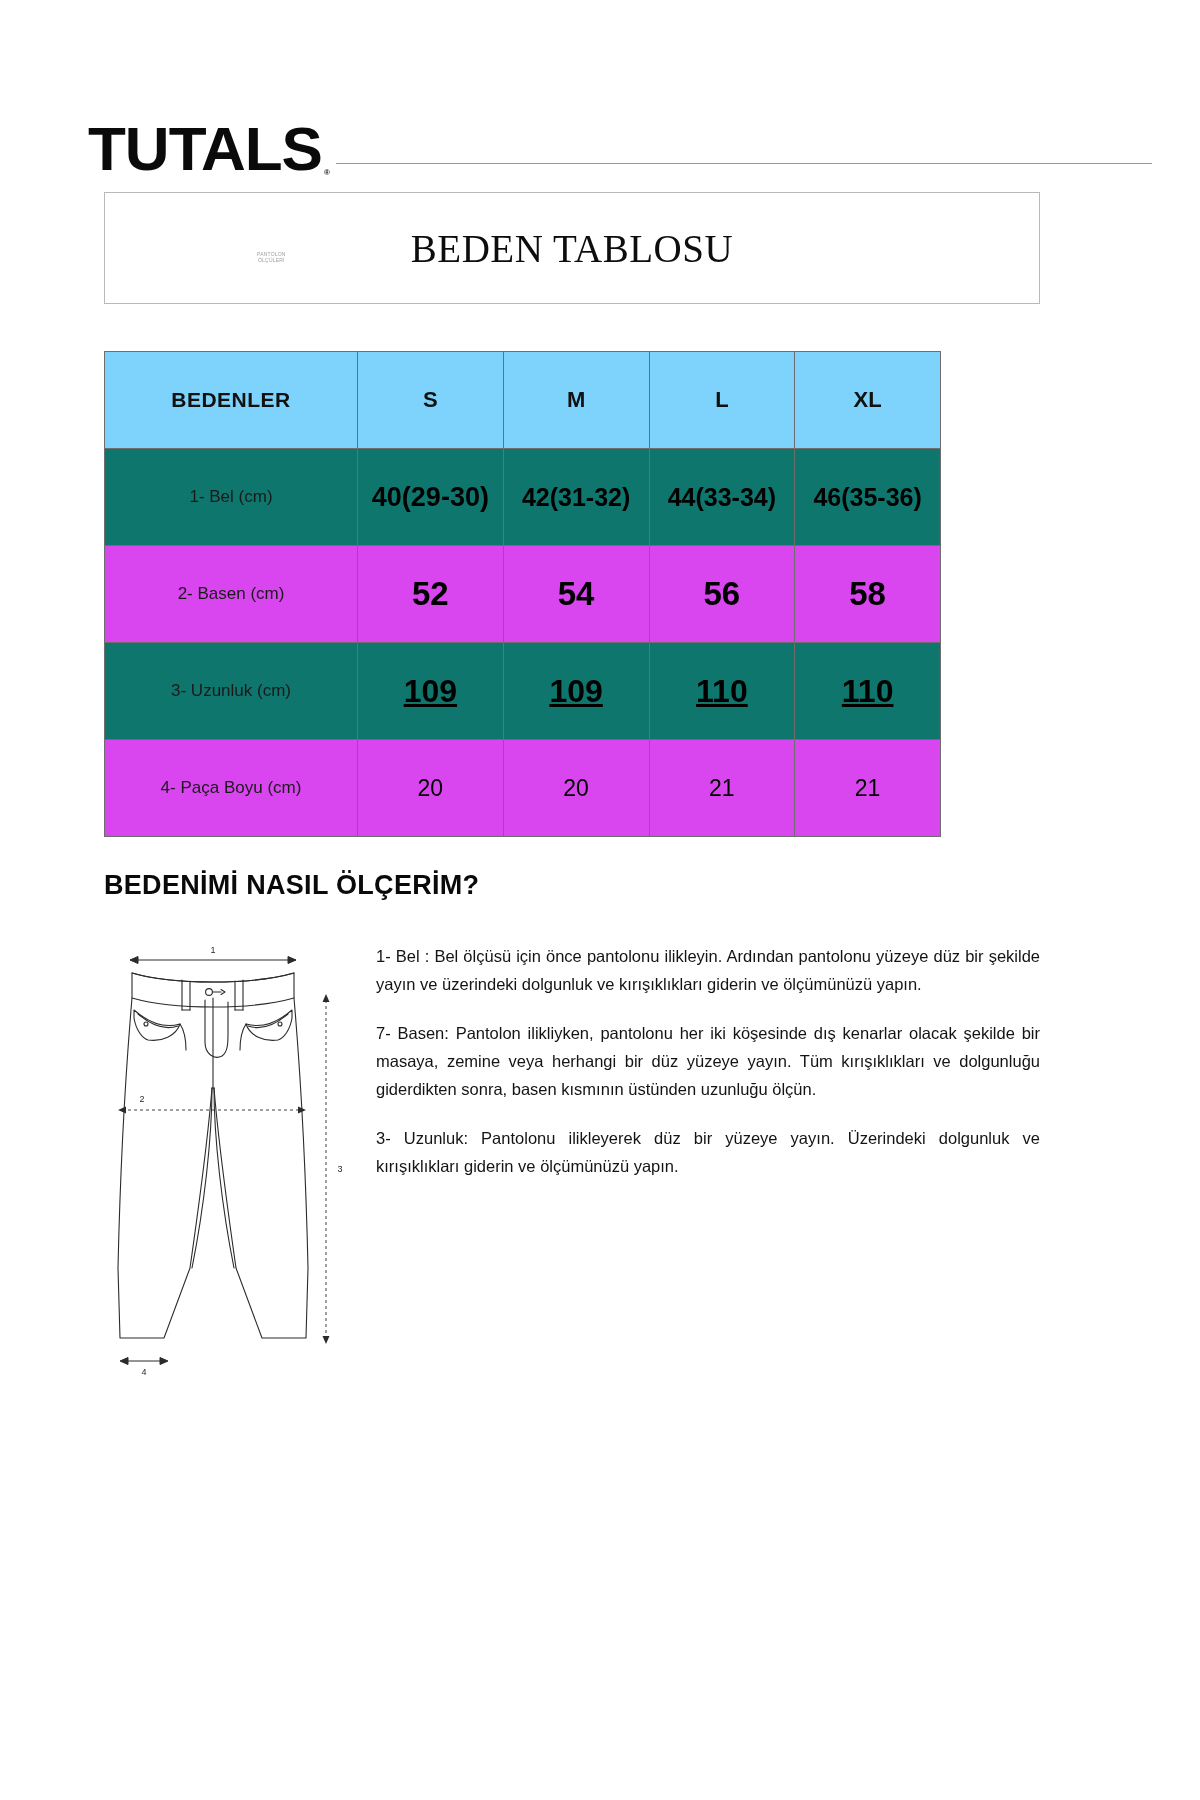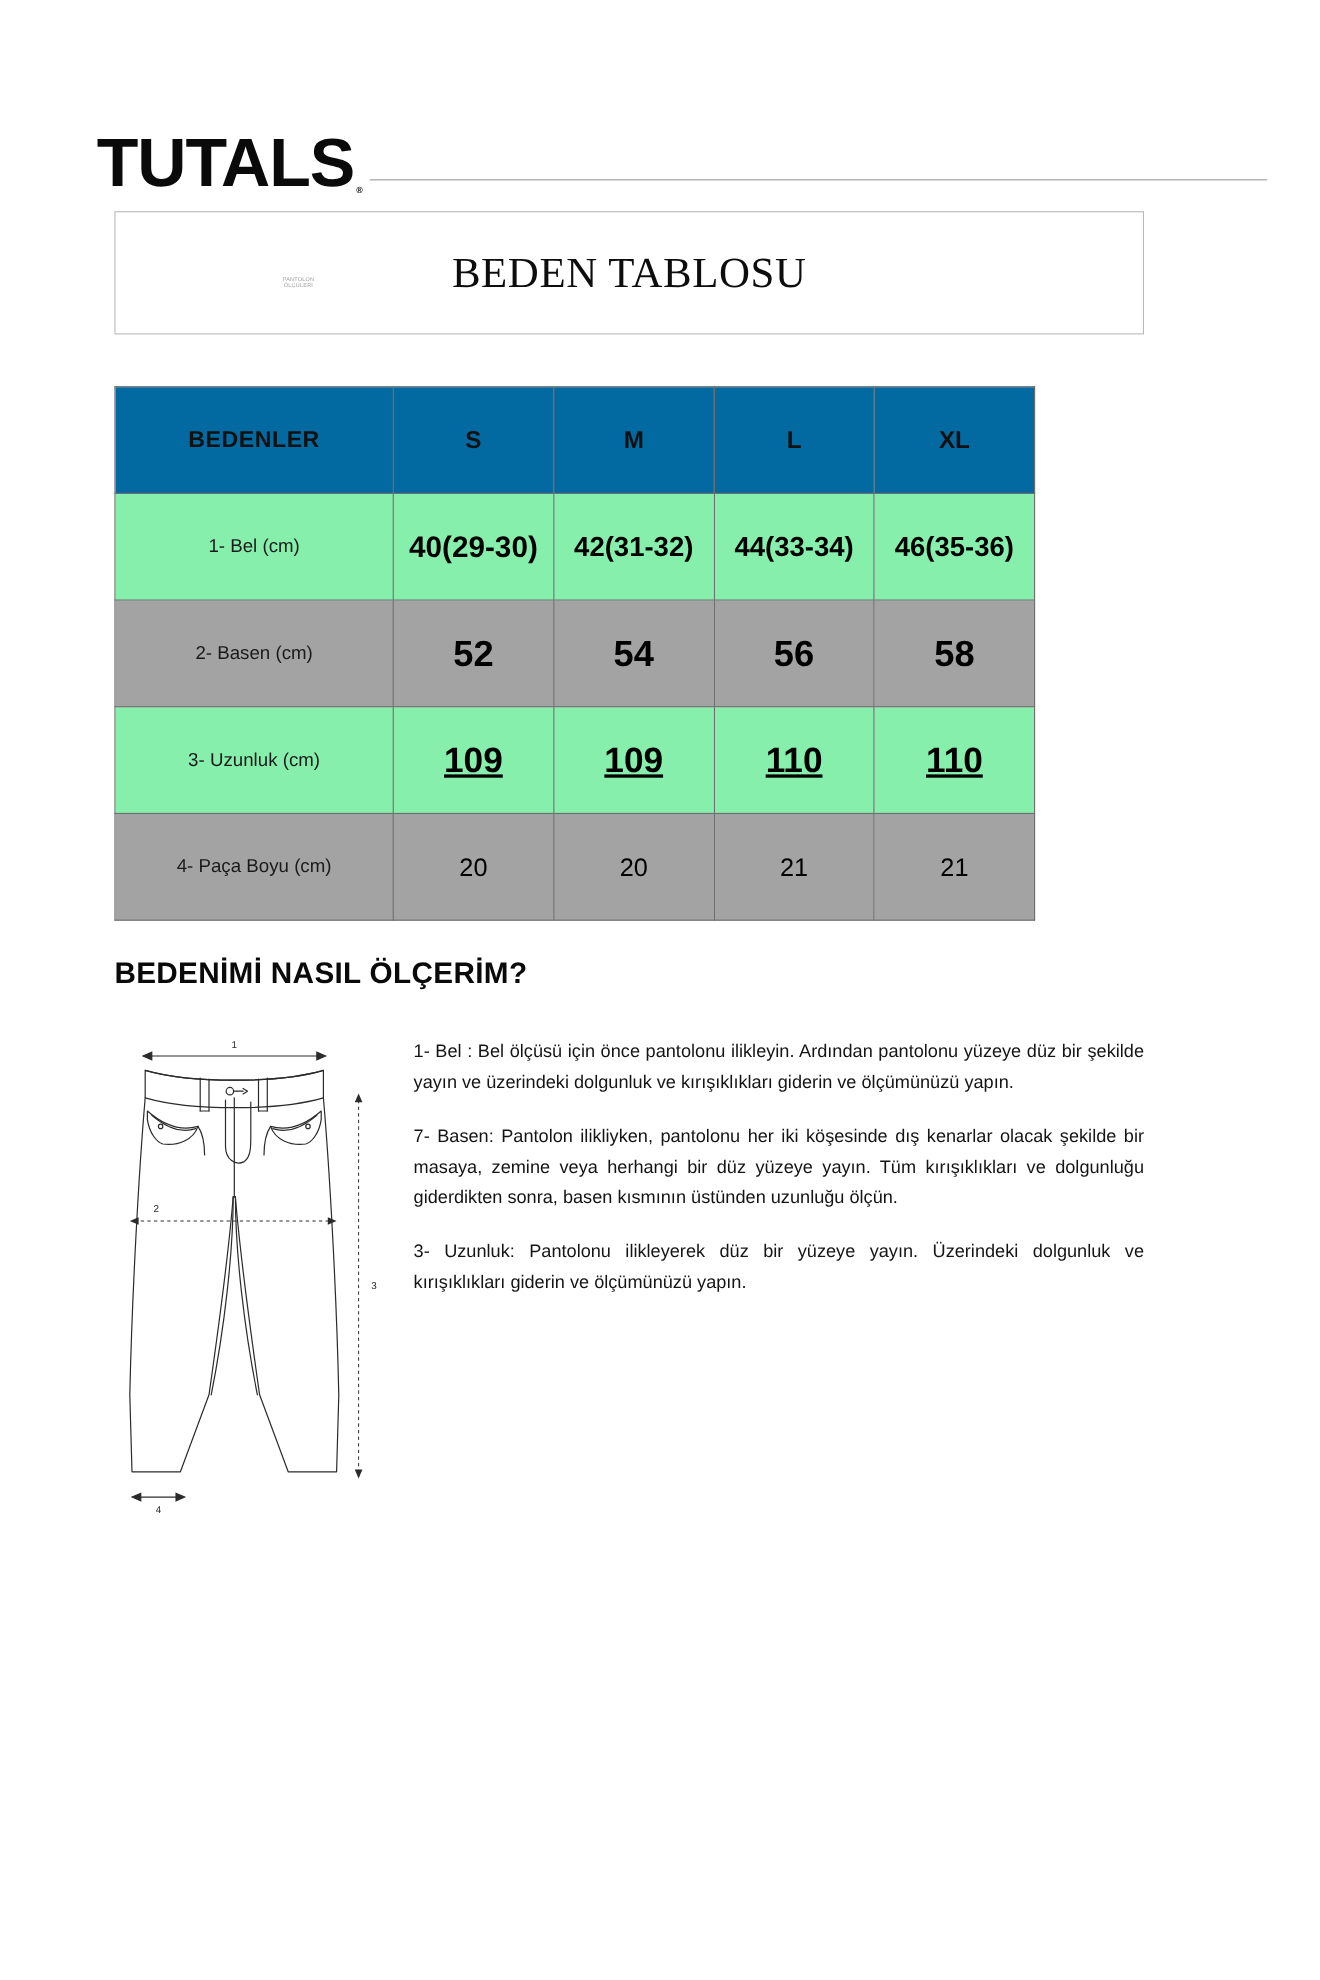--- a/index.html
+++ b/index.html
@@ -99,27 +99,27 @@
   }
   .size-table td, .size-table th {
     border: 1px solid #6e6e6e;
     text-align: center;
     vertical-align: middle;
     padding: 0;
   }
   .size-table .col-label { width: 253px; }
   .size-table .col-size  { width: 145.75px; }
 
-  tr.head-row th { height: 97px; background: #0369a1; }
+  tr.head-row th { height: 97px; background: #7dd3fc; }
   .head-label { font-size: 21px; font-weight: bold; letter-spacing: .5px; }
   .head-size  { font-size: 22px; font-weight: bold; }
 
   tr.body-row { height: 97px; }
-  tr.shaded td { background: #a3a3a3; }
-  tr.plain td  { background: #86efac; }
+  tr.shaded td { background: #d946ef; }
+  tr.plain td  { background: #0f766e; }
 
   .row-label {
     font-size: 17px;
     font-weight: normal;
     color: #1a1a1a;
   }
   .cell-val {
     font-weight: bold;
     color: #000000;
   }

